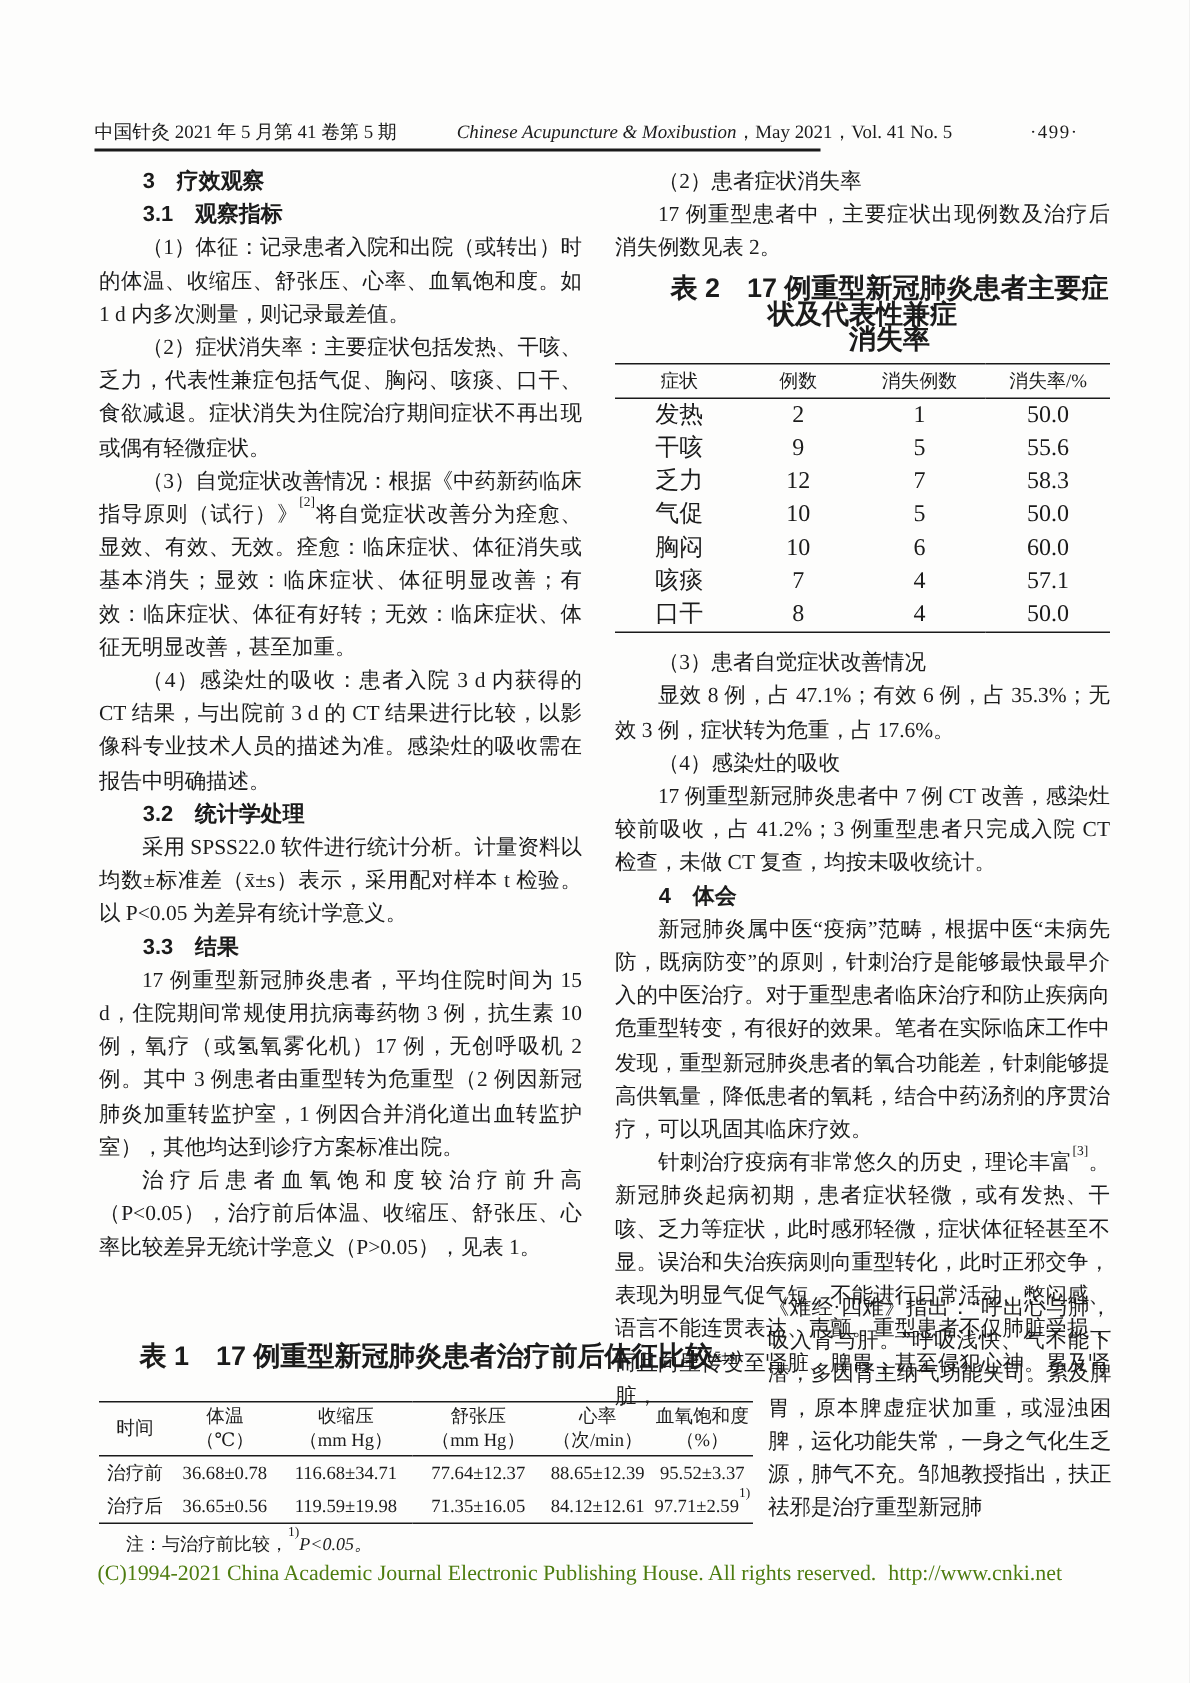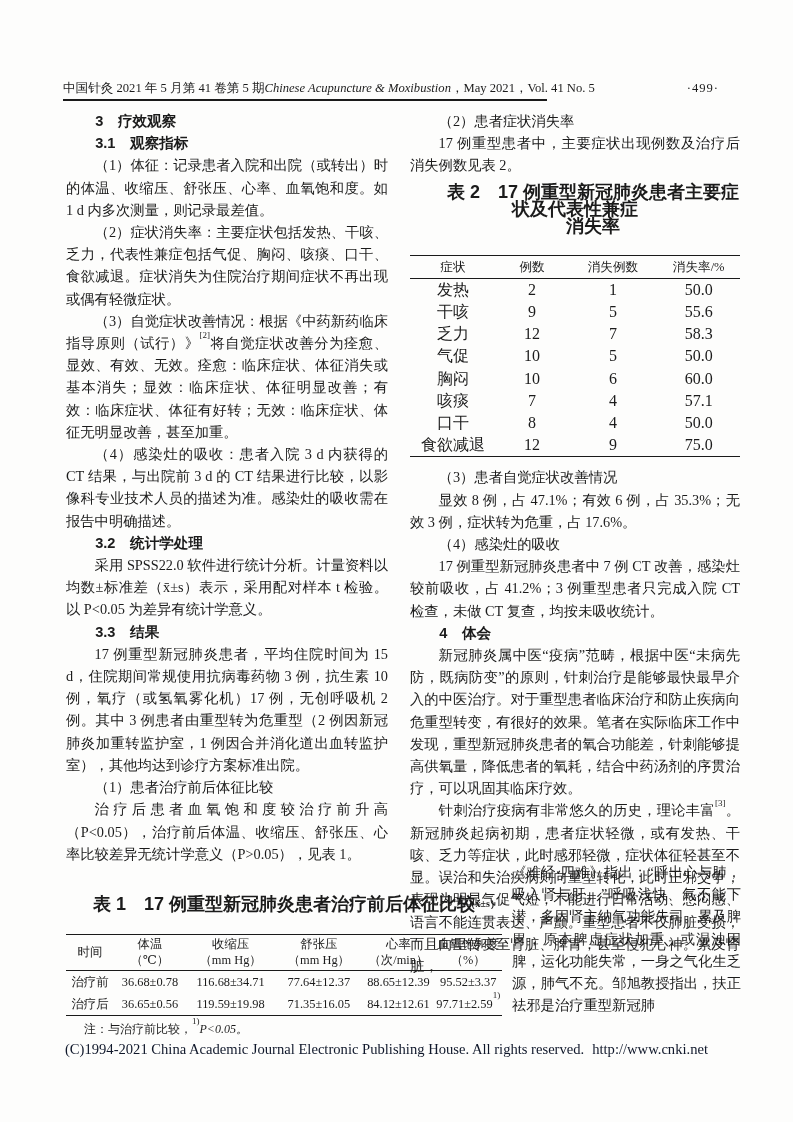--- a/index.html
+++ b/index.html
@@ -4,53 +4,53 @@
 <style>
   html,body{margin:0;padding:0;background:#e8e8e8;}
   .page{
     position:relative; width:793px; height:1122px; margin:0 auto;
     background:#fdfdfc; color:#1b1b1b; overflow:hidden;
     font-family:"Liberation Serif","DejaVu Serif",serif;
   }
   
   .hdr{position:absolute; left:63px; top:80px; width:668px; font-size:12.6px; line-height:16px; white-space:nowrap;}
   .hdr .jtitle{display:inline-block;}
-  .hdr .en{font-style:italic;}
+  .hdr .en{font-style:italic;padding-left:40px;}
   .hdr .pageno{position:absolute; right:12px; top:0; letter-spacing:1px;}
   .hdr-rule{position:absolute; left:63px; top:99px; width:484px; height:2px; background:#1a1a1a;}
   
   .col{position:absolute; top:110px; text-align:justify; font-size:14.3px; line-height:22.2px;}
   .col-left{left:66px; width:322px;}
   .col-right{left:410px; width:330px;}
   .col p{margin:0; text-indent:2em;}
   .sec-h{font-family:"Liberation Sans","DejaVu Sans",sans-serif; font-weight:bold; font-size:14.6px; line-height:22.2px; text-indent:0; margin:0;}
   sup.ref{font-size:9px; line-height:0; position:relative; top:-4px;}
   
   .tbl-title{font-family:"Liberation Sans","DejaVu Sans",sans-serif; font-weight:bold; font-size:18px; line-height:17px; text-align:center; text-indent:0; margin:0;}
   table{border-collapse:collapse; table-layout:fixed; width:100%;margin-top:20px;}
   td,th{padding:0; font-weight:normal; text-align:center; font-size:16px;}
   
   .t2-block{margin-top:7px; margin-bottom:9px;}
-  .t2-block .tbl{margin-top:20px; border-top:1.6px solid #1a1a1a; border-bottom:1.6px solid #1a1a1a;}
+  .t2-block .tbl{margin-top:7px; border-top:1.6px solid #1a1a1a; border-bottom:1.6px solid #1a1a1a;}
   .t2-block th{height:21px; border-bottom:1px solid #1a1a1a; font-size:12.6px;}
   .t2-block td{height:19.4px;}
   
   .t1-block{position:absolute; left:66px; top:896px; width:436px;}
   .t1-titlebar{position:relative; margin-bottom:21px;}
   .t1-unit{position:absolute; right:2px; top:1px; font-family:"Liberation Serif",serif; font-weight:bold; font-size:10px;}
   .t1-block .tbl{border-top:1.6px solid #1a1a1a; border-bottom:1.6px solid #1a1a1a;}
   .t1-block th{border-bottom:1px solid #1a1a1a; font-size:12.4px; padding:1px 0 2px 0;}
   .t1-block th div{line-height:16px; font-weight:normal;}
   .t1-block td{height:22px; font-size:12.4px;}
   .t1-note{font-size:12px; margin-top:5px; text-indent:1.5em; text-align:left;}
   
   .narrow{position:absolute; left:512px; top:861px; width:229px; text-align:justify; font-size:14.3px; line-height:22.2px;}
   .narrow p{margin:0; text-indent:0;}
   
-  .footer{position:absolute; left:65px; top:1041px; width:643px; color:#0f172a; font-size:14.6px; display:flex; justify-content:space-between; white-space:nowrap;}
+  .footer{position:absolute; left:65px; top:1041px; width:643px; color:#4d7c0f; font-size:14.6px; display:flex; justify-content:space-between; white-space:nowrap;}
 </style>
 </head>
 <body>
 
 <div class="page">
 
   <div class="hdr">
     <span class="jtitle">中国针灸 2021 年 5 月第 41 卷第 5 期 </span><span class="en">Chinese Acupuncture &amp; Moxibustion</span><span>，May 2021，Vol. 41 No. 5</span>
     <span class="pageno">·499·</span>
   </div>
@@ -60,21 +60,20 @@
     <p class="sec-h">3　疗效观察</p>
     <p class="sec-h">3.1　观察指标</p>
     <p>（1）体征：记录患者入院和出院（或转出）时的体温、收缩压、舒张压、心率、血氧饱和度。如 1 d 内多次测量，则记录最差值。</p>
     <p>（2）症状消失率：主要症状包括发热、干咳、乏力，代表性兼症包括气促、胸闷、咳痰、口干、食欲减退。症状消失为住院治疗期间症状不再出现或偶有轻微症状。</p>
     <p><span>（3）自觉症状改善情况：根据《中药新药临床指导原则（试行）》</span><sup class="ref">[2]</sup><span>将自觉症状改善分为痊愈、显效、有效、无效。痊愈：临床症状、体征消失或基本消失；显效：临床症状、体征明显改善；有效：临床症状、体征有好转；无效：临床症状、体征无明显改善，甚至加重。</span></p>
     <p>（4）感染灶的吸收：患者入院 3 d 内获得的 CT 结果，与出院前 3 d 的 CT 结果进行比较，以影像科专业技术人员的描述为准。感染灶的吸收需在报告中明确描述。</p>
     <p class="sec-h">3.2　统计学处理</p>
     <p>采用 SPSS22.0 软件进行统计分析。计量资料以均数±标准差（x̄±s）表示，采用配对样本 t 检验。以 P&lt;0.05 为差异有统计学意义。</p>
     <p class="sec-h">3.3　结果</p>
     <p>17 例重型新冠肺炎患者，平均住院时间为 15 d，住院期间常规使用抗病毒药物 3 例，抗生素 10 例，氧疗（或氢氧雾化机）17 例，无创呼吸机 2 例。其中 3 例患者由重型转为危重型（2 例因新冠肺炎加重转监护室，1 例因合并消化道出血转监护室），其他均达到诊疗方案标准出院。</p>
-    <p>（1）患者治疗前后体征比较</p>
     <p>治疗后患者血氧饱和度较治疗前升高（P&lt;0.05），治疗前后体温、收缩压、舒张压、心率比较差异无统计学意义（P&gt;0.05），见表 1。</p>
   </div>
 
   <div class="col col-right">
     <p>（2）患者症状消失率</p>
     <p>17 例重型患者中，主要症状出现例数及治疗后消失例数见表 2。</p>
 
     <div class="t2-block">
       <p class="tbl-title">表 2　17 例重型新冠肺炎患者主要症状及代表性兼症</p>
       <p class="tbl-title">消失率</p>
@@ -126,26 +125,20 @@
               <td>咳痰</td>
               <td>7</td>
               <td>4</td>
               <td>57.1</td>
             </tr>
         <tr>
               <td>口干</td>
               <td>8</td>
               <td>4</td>
               <td>50.0</td>
-            </tr>
-        <tr>
-              <td>食欲减退</td>
-              <td>12</td>
-              <td>9</td>
-              <td>75.0</td>
             </tr>
       </tbody>
         </table>
     </div>
 
     <p>（3）患者自觉症状改善情况</p>
     <p>显效 8 例，占 47.1%；有效 6 例，占 35.3%；无效 3 例，症状转为危重，占 17.6%。</p>
     <p>（4）感染灶的吸收</p>
     <p>17 例重型新冠肺炎患者中 7 例 CT 改善，感染灶较前吸收，占 41.2%；3 例重型患者只完成入院 CT 检查，未做 CT 复查，均按未吸收统计。</p>
     <p class="sec-h">4　体会</p>

